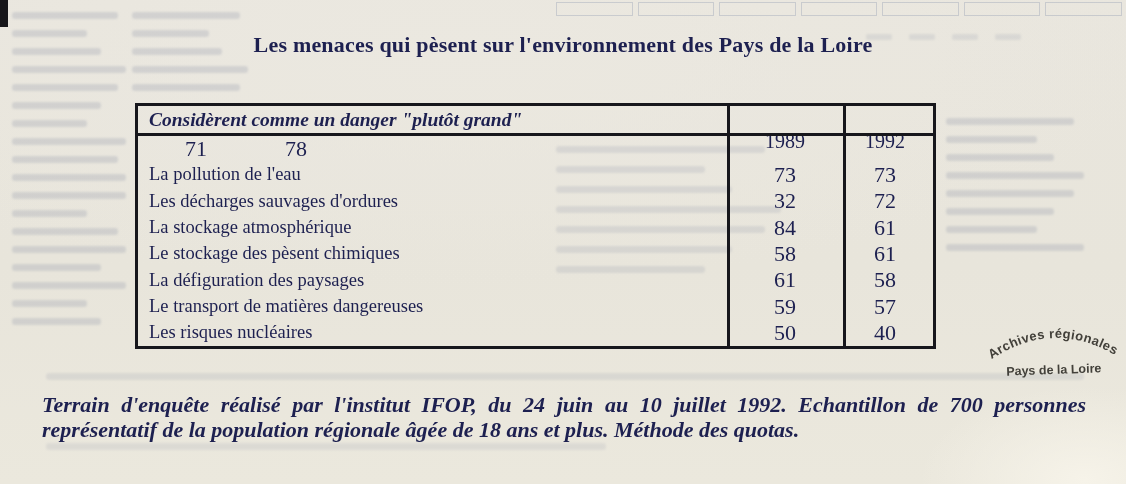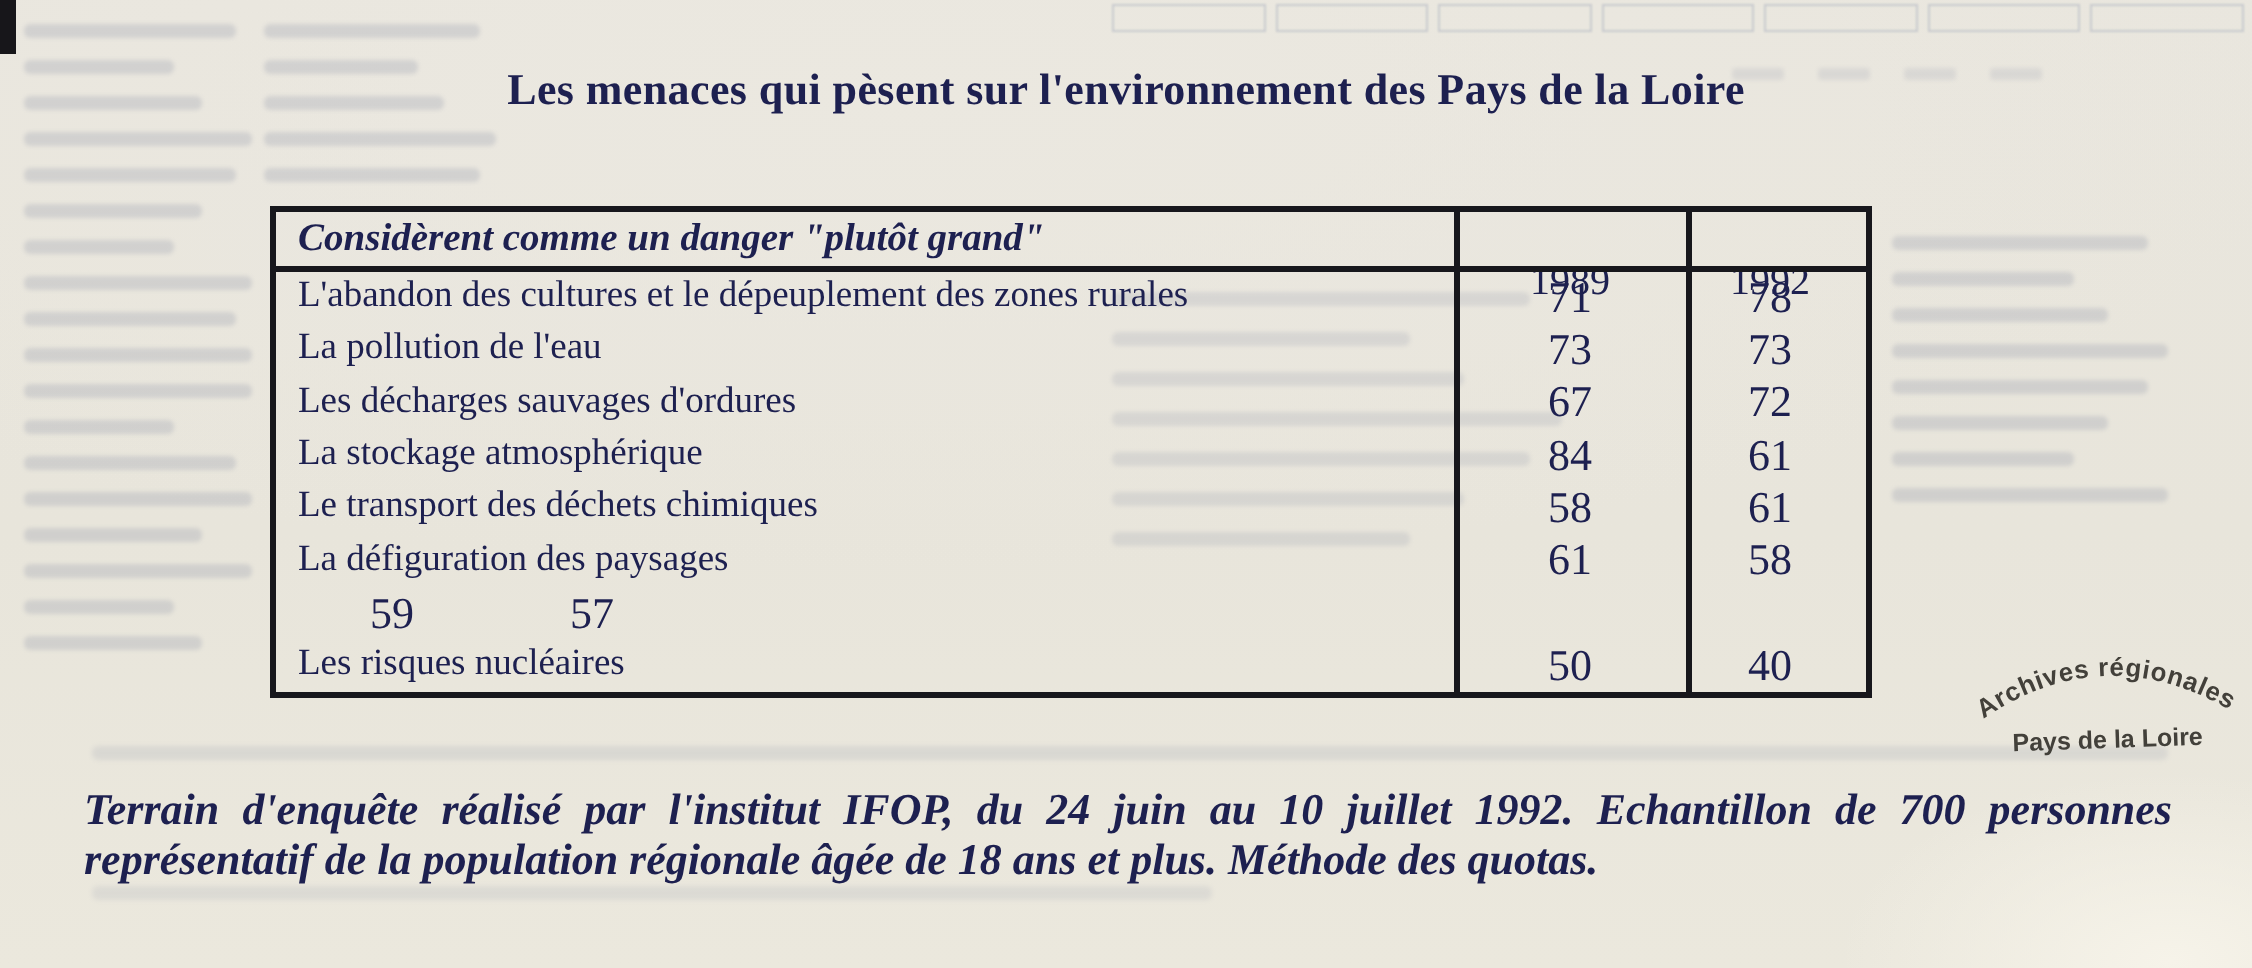--- a/index.html
+++ b/index.html
@@ -147,50 +147,50 @@
     <div class="hline"></div>
 
     <div class="trow thead">
       <div class="cell-label ink">Considèrent comme un danger "plutôt grand"</div>
       <div class="cell-num cell-1989 ink">1989</div>
       <div class="cell-num cell-1992 ink">1992</div>
     </div>
 
     <div class="tbody">
       <div class="trow">
-        <div class="cell-label ink">L'abandon des cultures et le dépeuplement des zones rurales</div>
         <div class="cell-num cell-1989 ink">71</div>
         <div class="cell-num cell-1992 ink">78</div>
       </div>
       <div class="trow">
         <div class="cell-label ink">La pollution de l'eau</div>
         <div class="cell-num cell-1989 ink">73</div>
         <div class="cell-num cell-1992 ink">73</div>
       </div>
       <div class="trow">
         <div class="cell-label ink">Les décharges sauvages d'ordures</div>
-        <div class="cell-num cell-1989 ink">67</div>
+        <div class="cell-num cell-1989 ink">32</div>
         <div class="cell-num cell-1992 ink">72</div>
       </div>
       <div class="trow">
         <div class="cell-label ink">La stockage atmosphérique</div>
         <div class="cell-num cell-1989 ink">84</div>
         <div class="cell-num cell-1992 ink">61</div>
       </div>
       <div class="trow">
-        <div class="cell-label ink">Le transport des déchets chimiques</div>
+        <div class="cell-label ink">Le stockage des pèsent chimiques</div>
         <div class="cell-num cell-1989 ink">58</div>
         <div class="cell-num cell-1992 ink">61</div>
       </div>
       <div class="trow">
         <div class="cell-label ink">La défiguration des paysages</div>
         <div class="cell-num cell-1989 ink">61</div>
         <div class="cell-num cell-1992 ink">58</div>
       </div>
       <div class="trow">
+        <div class="cell-label ink">Le transport de matières dangereuses</div>
         <div class="cell-num cell-1989 ink">59</div>
         <div class="cell-num cell-1992 ink">57</div>
       </div>
       <div class="trow">
         <div class="cell-label ink">Les risques nucléaires</div>
         <div class="cell-num cell-1989 ink">50</div>
         <div class="cell-num cell-1992 ink">40</div>
       </div>
     </div>
   </div>

